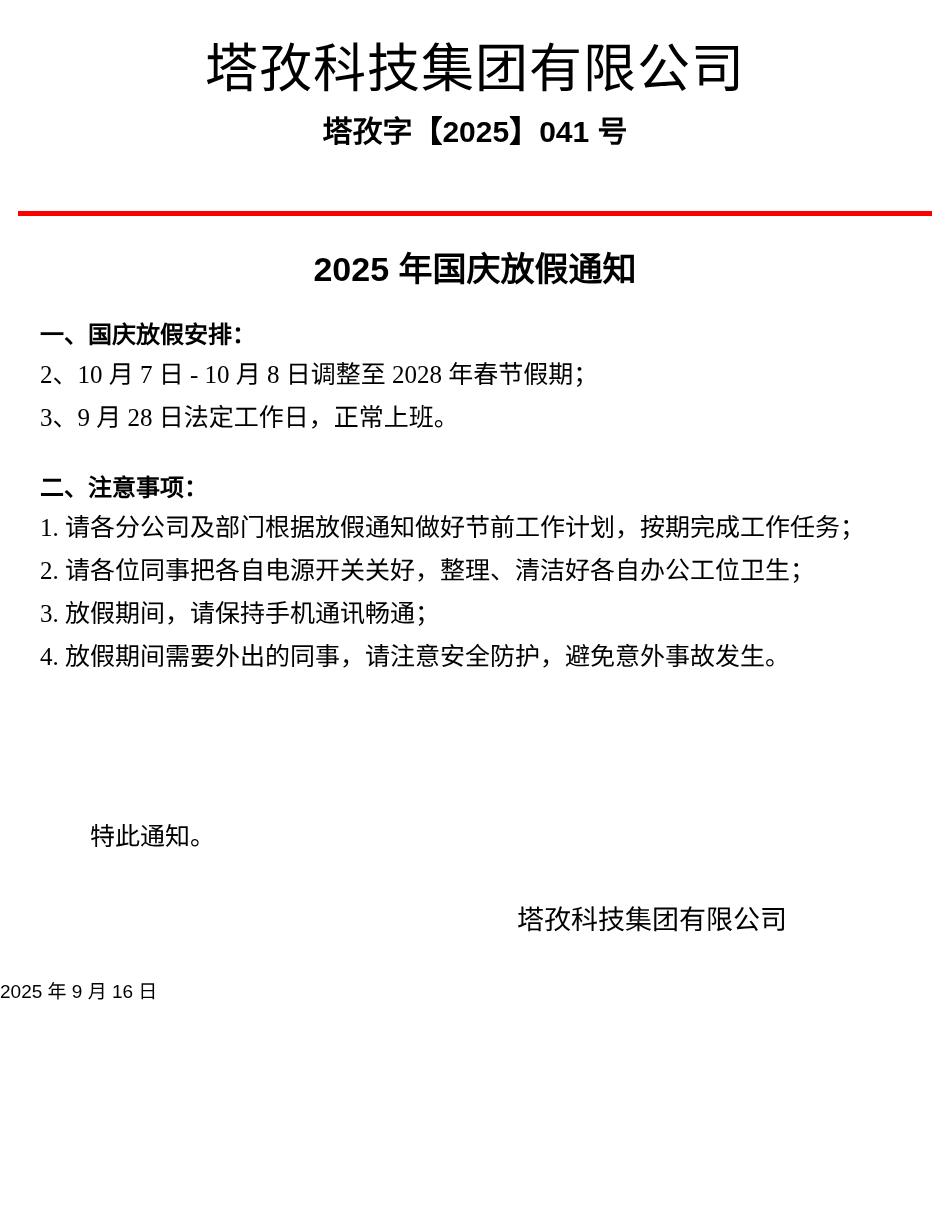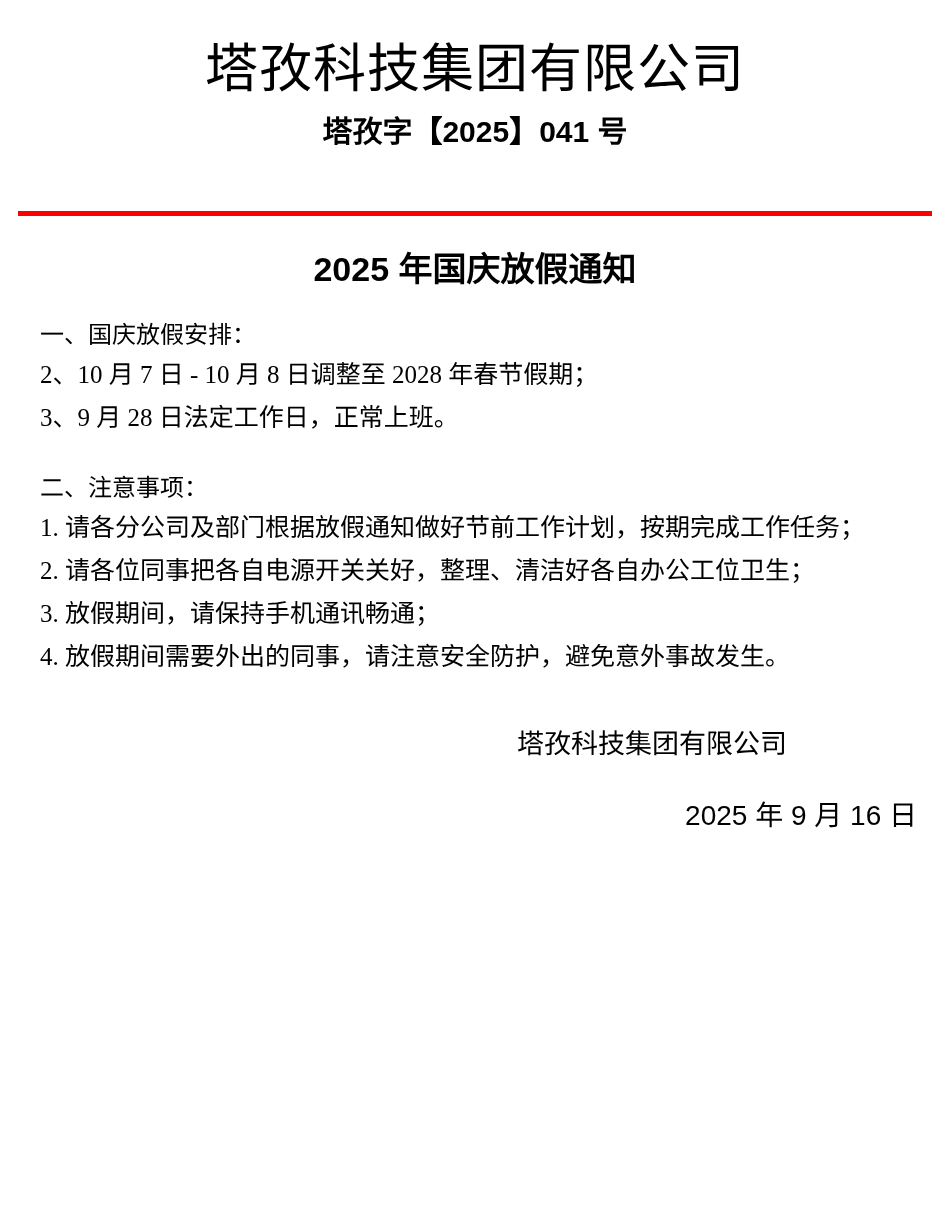--- a/index.html
+++ b/index.html
@@ -63,21 +63,21 @@
   .intro {
     font-size: 25px;
     line-height: 45px;
     text-indent: 2em;
     text-align: justify;
     margin: 2px 0 0 0;
   }
   .section-heading {
     font-family: "Liberation Sans", "DejaVu Sans", sans-serif;
     font-size: 24px;
-    font-weight: 400;
+    font-weight: 700;
     line-height: 36px;
   }
   .section-heading.first {
     margin-top: 26px;
   }
   .section-heading.second {
     margin-top: 31px;
   }
   .item {
     font-size: 25px;
@@ -95,26 +95,26 @@
     font-family: "Liberation Sans", "DejaVu Sans", sans-serif;
     font-size: 27px;
     font-weight: 400;
     line-height: 36px;
     text-align: right;
     margin-top: 48px;
     padding-right: 163px;
   }
   .date-line {
     font-family: "Liberation Sans", "DejaVu Sans", sans-serif;
-    font-size: 28px;
+    font-size: 19px;
     font-weight: 400;
     line-height: 40px;
-    text-align: right;
+    text-align: left;
     margin-top: 34px;
-    padding-right: 33px;
+    padding-right: 42px;
   }
 </style>
 </head>
 <body>
 
 <h1 class="company-title">塔孜科技集团有限公司</h1>
 
 <div class="doc-number">塔孜字【2025】041 号</div>
 
 <div class="red-rule" style="background: rgb(255, 0, 0);"></div>
@@ -130,18 +130,19 @@
   <div class="item">2、10 月 7 日 - 10 月 8 日调整至 2028 年春节假期；</div>
   <div class="item">3、9 月 28 日法定工作日，正常上班。</div>
 
   <div class="section-heading second">二、注意事项：</div>
 
   <div class="item">1. 请各分公司及部门根据放假通知做好节前工作计划，按期完成工作任务；</div>
   <div class="item">2. 请各位同事把各自电源开关关好，整理、清洁好各自办公工位卫生；</div>
   <div class="item">3. 放假期间，请保持手机通讯畅通；</div>
   <div class="item">4. 放假期间需要外出的同事，请注意安全防护，避免意外事故发生。</div>
 
+  <p class="closing">特此通知。</p>
 
 </div>
 
 <div class="signature">塔孜科技集团有限公司</div>
 
 <div class="date-line">2025 年 9 月 16 日</div>
 
 </body></html>

